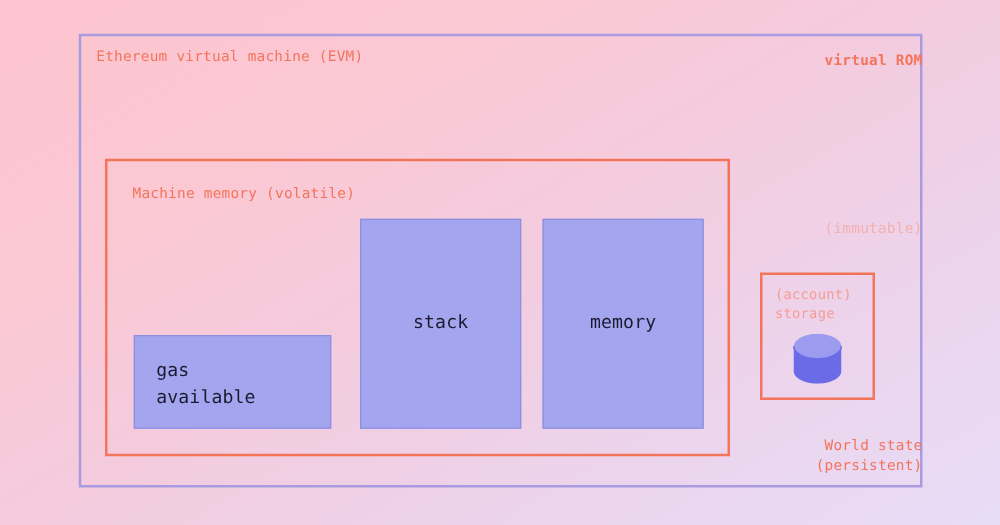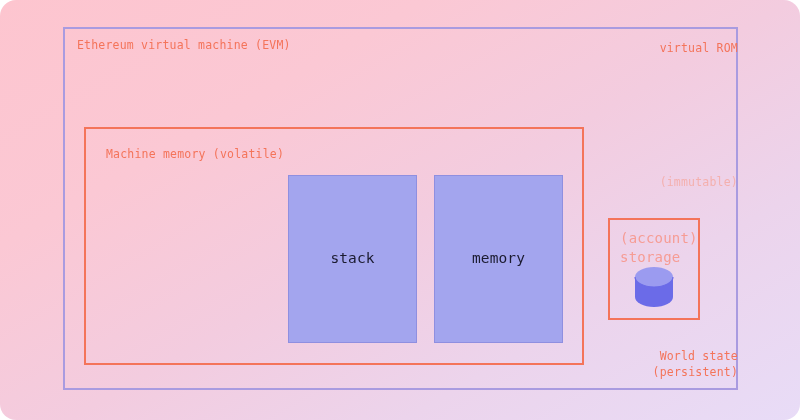--- a/index.html
+++ b/index.html
@@ -12,21 +12,20 @@
     overflow: hidden;
     font-family: "DejaVu Sans Mono", "Liberation Mono", monospace;
   }
 
   #canvas {
     position: relative;
     width: 800px;
     height: 420px;
     background: linear-gradient(150deg, #fdc5cf 0%, #fbc8d4 28%, #f3ccdf 52%, #ecd4ec 74%, #e8dcf7 100%);
     box-sizing: border-box;
-    border-radius: 16px;
   }
 
   
   #evm-box {
     position: absolute;
     left: 63px;
     top: 27px;
     width: 675px;
     height: 363px;
     border: 2px solid #a99be0;
@@ -118,20 +117,21 @@
 
   
   #virtual-rom-label {
     position: absolute;
     right: 62px;
     top: 41px;
     font-size: 11.5px;
     color: #f4745a;
     letter-spacing: 0.2px;
     white-space: nowrap;
+    font-weight: bold;
   }
   #evm-code-box {
     position: absolute;
     left: 645px;
     top: 65px;
     width: 80px;
     height: 100px;
     border: 2px dashed #f4745a;
     box-sizing: border-box;
   }
@@ -172,21 +172,21 @@
     top: 218px;
     width: 92px;
     height: 102px;
     border: 2px solid #f4745a;
     box-sizing: border-box;
   }
   #storage-label {
     position: absolute;
     left: 10px;
     top: 9px;
-    font-size: 14px;
+    font-size: 11px;
     color: #f69c94;
     line-height: 1.35;
     letter-spacing: 0.2px;
     white-space: pre;
   }
   #db-icon {
     position: absolute;
     left: 50%;
     bottom: 11px;
     transform: translateX(-50%);
@@ -212,20 +212,24 @@
 
 <div id="canvas">
 
   <div id="evm-box"></div>
   <div id="evm-label">Ethereum virtual machine (EVM)</div>
 
   <div id="machine-state-box"></div>
   <div id="machine-state-label">Machine memory (volatile)</div>
 
 
+  <div class="blue-box" id="box-gas">
+    <span class="blue-text">gas
+available</span>
+  </div>
 
   <div class="blue-box" id="box-stack">
     <span>stack</span>
   </div>
 
   <div class="blue-box" id="box-memory">
     <span>memory</span>
   </div>
 
   <div id="virtual-rom-label">virtual ROM</div>

